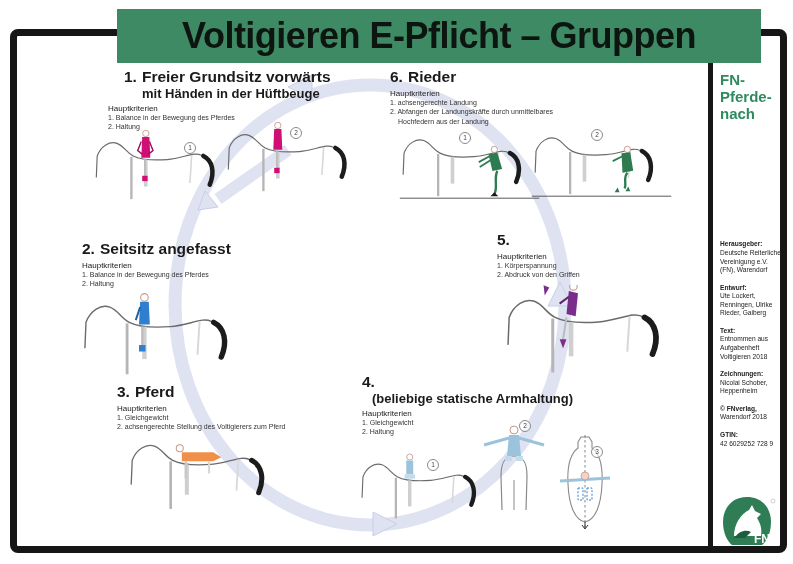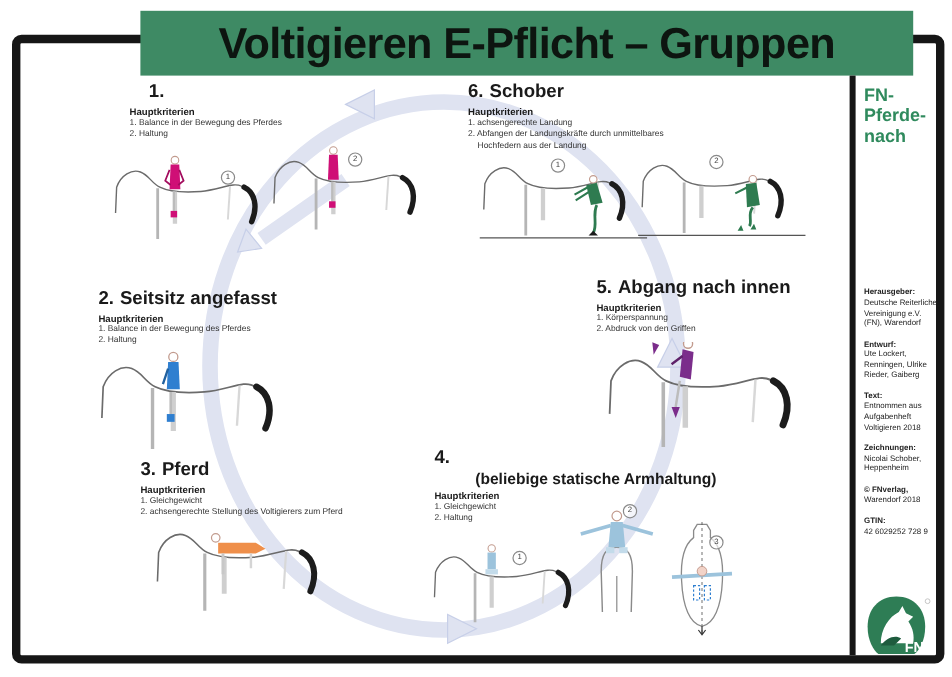--- a/index.html
+++ b/index.html
@@ -15,21 +15,21 @@
   .brand{font-size:15px;font-weight:bold;color:#2f8a5d;line-height:1.12;white-space:pre-line;}
   .info{margin-top:118px;}
   .block{margin-bottom:9px;font-size:6.6px;line-height:1.3;color:#222;}
   .block .head{font-weight:bold;}
   .logo{position:absolute;left:716px;top:496px;z-index:4;}
   .circle-svg{position:absolute;left:70px;top:58px;z-index:1;pointer-events:none;}
   .station{position:absolute;z-index:2;}
   .st-title{font-size:15.5px;font-weight:bold;display:flex;gap:5px;white-space:nowrap;}
   .st-sub{font-size:13px;font-weight:bold;white-space:nowrap;}
   .crit{margin-top:3px;}
-  .crit .lbl{font-size:8px;font-weight:bold;}
+  .crit .lbl{font-size:8px;font-weight:normal;}
   .crit .item{font-size:7px;color:#333;line-height:1.35;padding-left:8px;text-indent:-8px;}
   .illu{position:absolute;z-index:2;}
   .marker{position:absolute;z-index:3;width:10px;height:10px;border:1px solid #8a8a8a;border-radius:50%;
           font-size:6.5px;line-height:10px;text-align:center;color:#444;background:rgba(255,255,255,.65);}
 </style>
 </head>
 <body>
 
 <div class="page">
 
@@ -98,21 +98,23 @@
     <path d="M31,1 C16,1 7,12 7,26 C7,38 12,46 16,49 L46,49 C50,46 55,38 55,26 C55,12 46,1 31,1 Z" fill="#2e7d55"></path>
     <path d="M18,40 C18,28 25,18 33,14 L36,9 L39,15 L45,18 L41,22 C45,28 46,34 45,40 Z" fill="#ffffff"></path>
     <path d="M18,42 C23,35 30,33 35,36 L29,42 Z" fill="#1e5c3e"></path>
     <text x="38" y="47" font-size="12" font-weight="bold" fill="#ffffff" font-family="Liberation Sans, sans-serif">FN</text>
     <circle cx="57" cy="5" r="2" fill="none" stroke="#bbbbbb" stroke-width="0.7"></circle>
   </svg>
 
   <div class="station" style="left:100px;top:68px;width:255px;">
     <div class="st-title" style="margin-left:24px;">
       <span>1.</span>
-    </div>
+      <span>Freier Grundsitz vorwärts</span>
+    </div>
+    <div class="st-sub" style="margin-left:42px;">mit Händen in der Hüftbeuge</div>
     <div class="crit" style="margin-left:8px;">
       <div class="lbl">Hauptkriterien</div>
       <div class="item">1. Balance in der Bewegung des Pferdes</div>
       <div class="item">2. Haltung</div>
     </div>
   </div>
   <svg class="illu" style="left:90px;top:126px;" width="135" height="86" viewBox="0 0 150 85">
     <use href="#horse"></use>
     <circle cx="62" cy="3" r="3.5" fill="#fff" stroke="#c29b8e" stroke-width="1"></circle>
     <path d="M58,7 L66,7 L67,30 L57,30 Z" fill="#cf0f76"></path>
@@ -164,21 +166,21 @@
     <circle cx="55" cy="16" r="3.5" fill="#fff" stroke="#c29b8e" stroke-width="1"></circle>
     <path d="M57,20 L88,20 L96,25 L88,29 L57,29 Z" fill="#ef8f4a"></path>
     <line x1="61" y1="29" x2="61" y2="46" stroke="#c8c8c8" stroke-width="2.4"></line>
     <line x1="84" y1="29" x2="84" y2="41" stroke="#d5d5d5" stroke-width="2"></line>
   </svg>
 
   <div class="station" style="left:362px;top:373px;width:250px;">
     <div class="st-title">
       <span>4.</span>
     </div>
-    <div class="st-sub" style="margin-left:34px;">(beliebige statische Armhaltung)</div>
+    <div class="st-sub" style="margin-left:10px;">(beliebige statische Armhaltung)</div>
     <div class="crit">
       <div class="lbl">Hauptkriterien</div>
       <div class="item">1. Gleichgewicht</div>
       <div class="item">2. Haltung</div>
     </div>
   </div>
   <svg class="illu" style="left:356px;top:446px;" width="130" height="87" viewBox="0 0 150 85">
     <use href="#horse"></use>
     <circle cx="62" cy="5" r="3.5" fill="#fff" stroke="#c29b8e" stroke-width="1"></circle>
     <rect x="58" y="9" width="8" height="16" fill="#9cc3dc"></rect>
@@ -199,42 +201,41 @@
     <path d="M4,49 L54,46" fill="none" stroke="#9cc3dc" stroke-width="3.2"></path>
     <circle cx="29" cy="44" r="4" fill="#f2d3c8" stroke="#c29b8e" stroke-width="0.8"></circle>
     <rect x="22" y="56" width="5" height="12" fill="none" stroke="#2f7fd0" stroke-width="1" stroke-dasharray="2,1.6"></rect>
     <rect x="31" y="56" width="5" height="12" fill="none" stroke="#2f7fd0" stroke-width="1" stroke-dasharray="2,1.6"></rect>
     <path d="M29,90 L29,96 M26,93 L29,97 L32,93" fill="none" stroke="#333" stroke-width="1"></path>
   </svg>
 
   <div class="station" style="left:497px;top:231px;width:200px;">
     <div class="st-title">
       <span>5.</span>
-      <span>Abgang nach innen</span>
     </div>
     <div class="crit">
       <div class="lbl">Hauptkriterien</div>
       <div class="item">1. Körperspannung</div>
       <div class="item">2. Abdruck von den Griffen</div>
     </div>
   </div>
   <svg class="illu" style="left:500px;top:285px;" width="172" height="98" viewBox="0 0 150 85">
     <use href="#horse"></use>
     <path d="M38,0 L43,2 L39,9 Z" fill="#7b2d8b"></path>
     <circle cx="64" cy="1" r="3.3" fill="#fff" stroke="#c29b8e" stroke-width="1"></circle>
     <path d="M60,5 L68,7 L66,27 L58,25 Z" fill="#7b2d8b"></path>
     <path d="M60,10 L52,16" fill="none" stroke="#5e2169" stroke-width="1.8"></path>
     <line x1="58" y1="28" x2="55" y2="47" stroke="#bcbcbc" stroke-width="1.8"></line>
     <path d="M52,47 L58,47 L55,55 Z" fill="#7b2d8b"></path>
   </svg>
 
   <div class="station" style="left:390px;top:68px;width:235px;">
     <div class="st-title">
       <span>6.</span>
-      <span>Schober</span>
+      <span>Rieder</span>
     </div>
     <div class="crit" style="width:185px;">
       <div class="lbl">Hauptkriterien</div>
       <div class="item">1. achsengerechte Landung</div>
       <div class="item">2. Abfangen der Landungskräfte durch unmittelbares Hochfedern aus der Landung</div>
     </div>
   </div>
   <svg class="illu" style="left:396px;top:128px;" width="148" height="78" viewBox="0 0 150 80">
     <g transform="scale(0.92)">
         <use href="#horse"></use>

